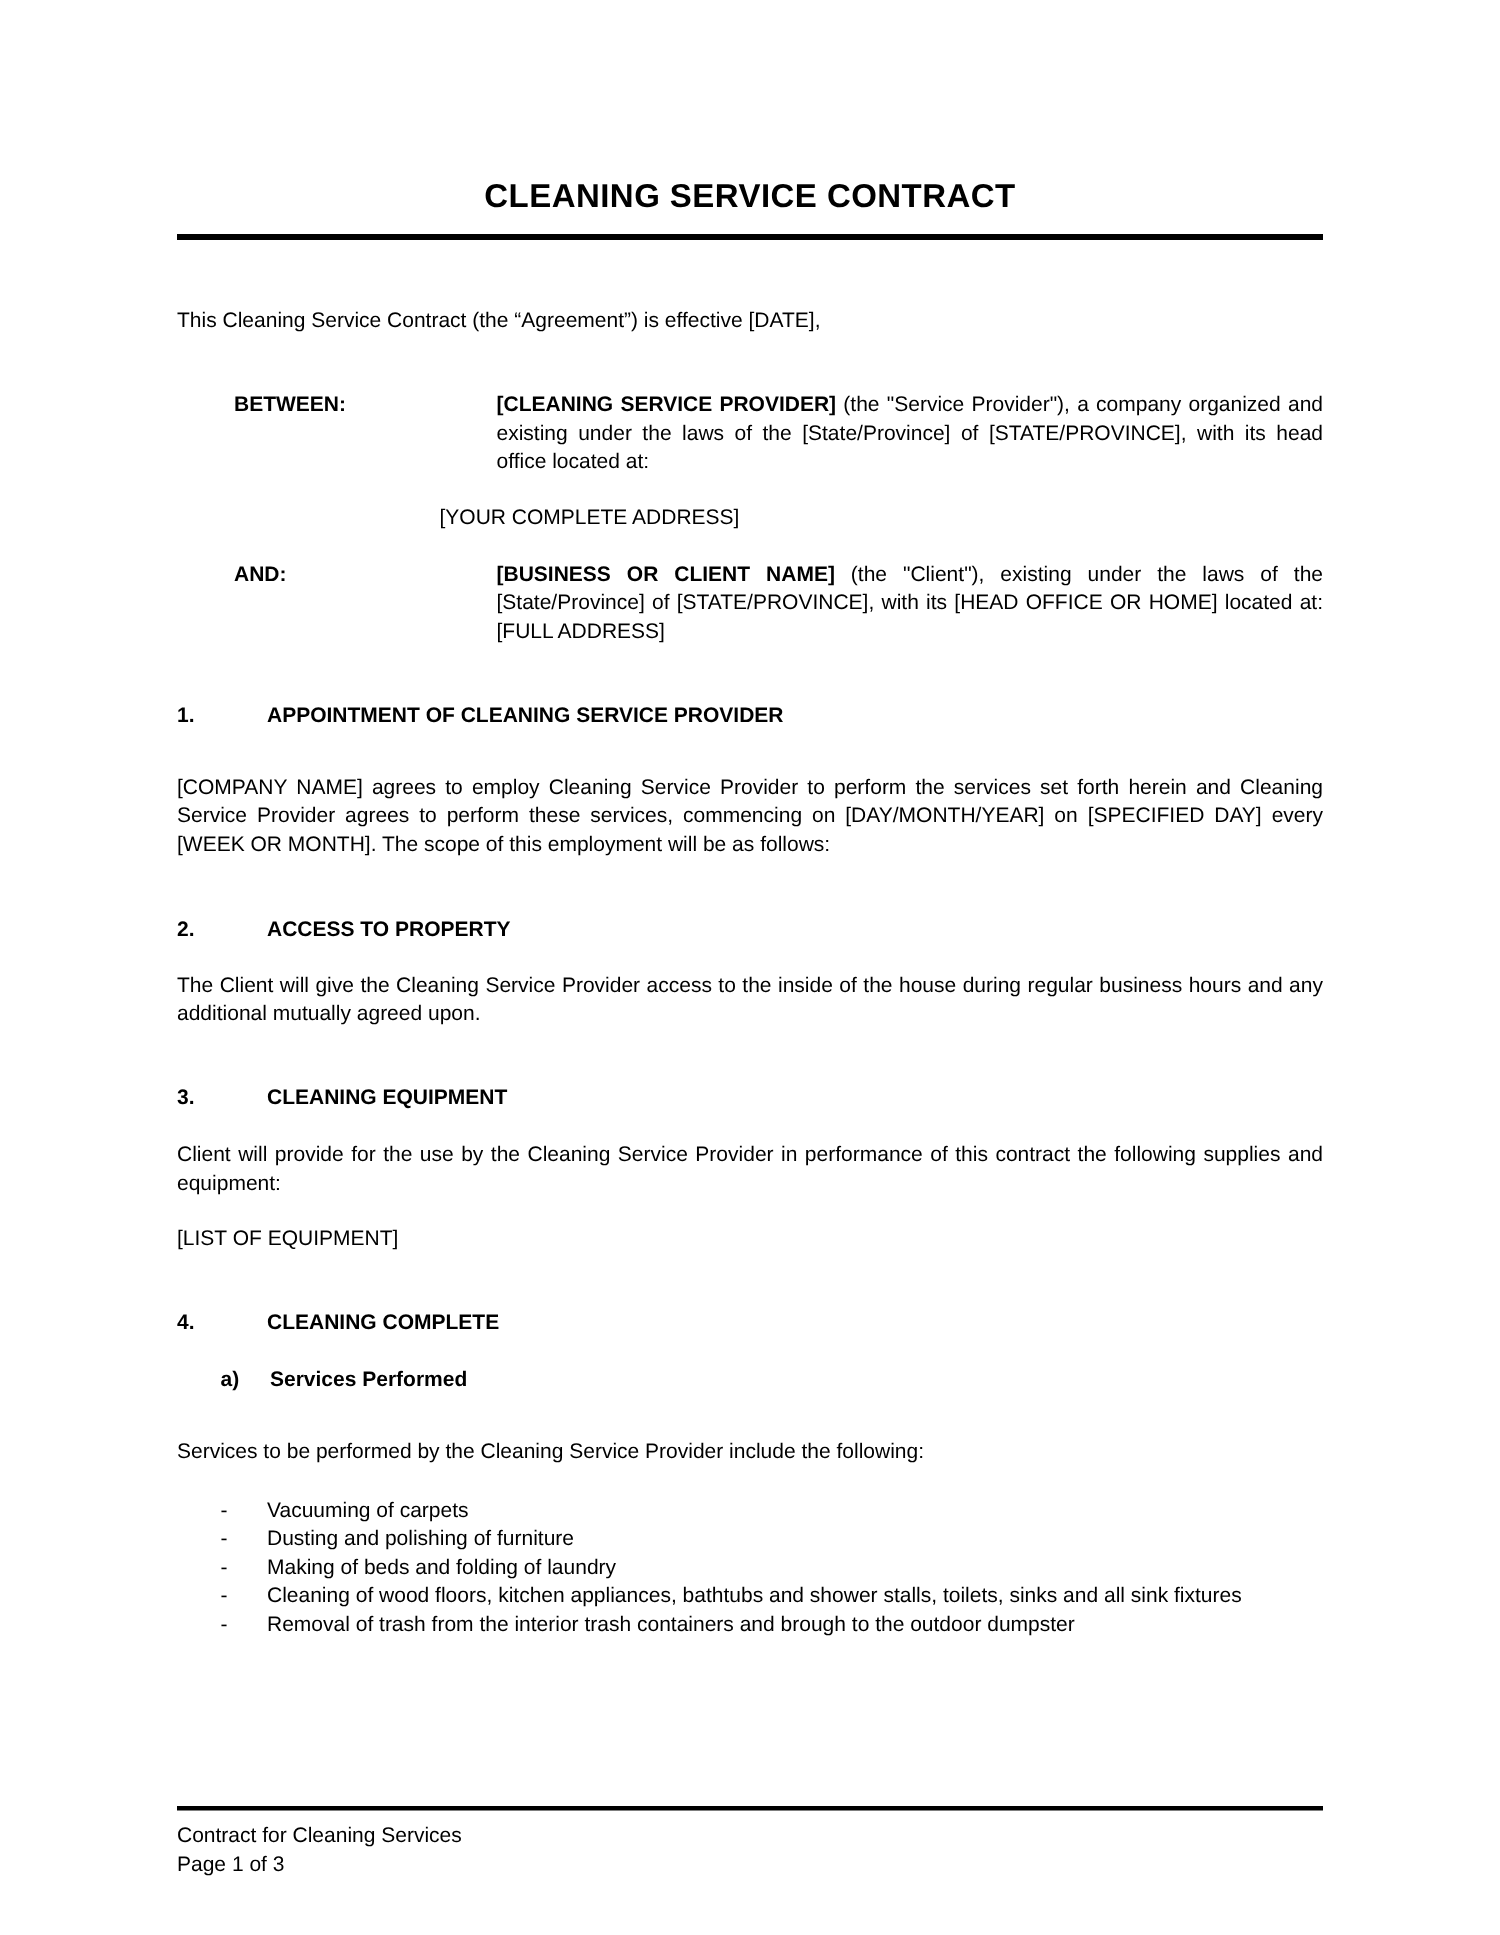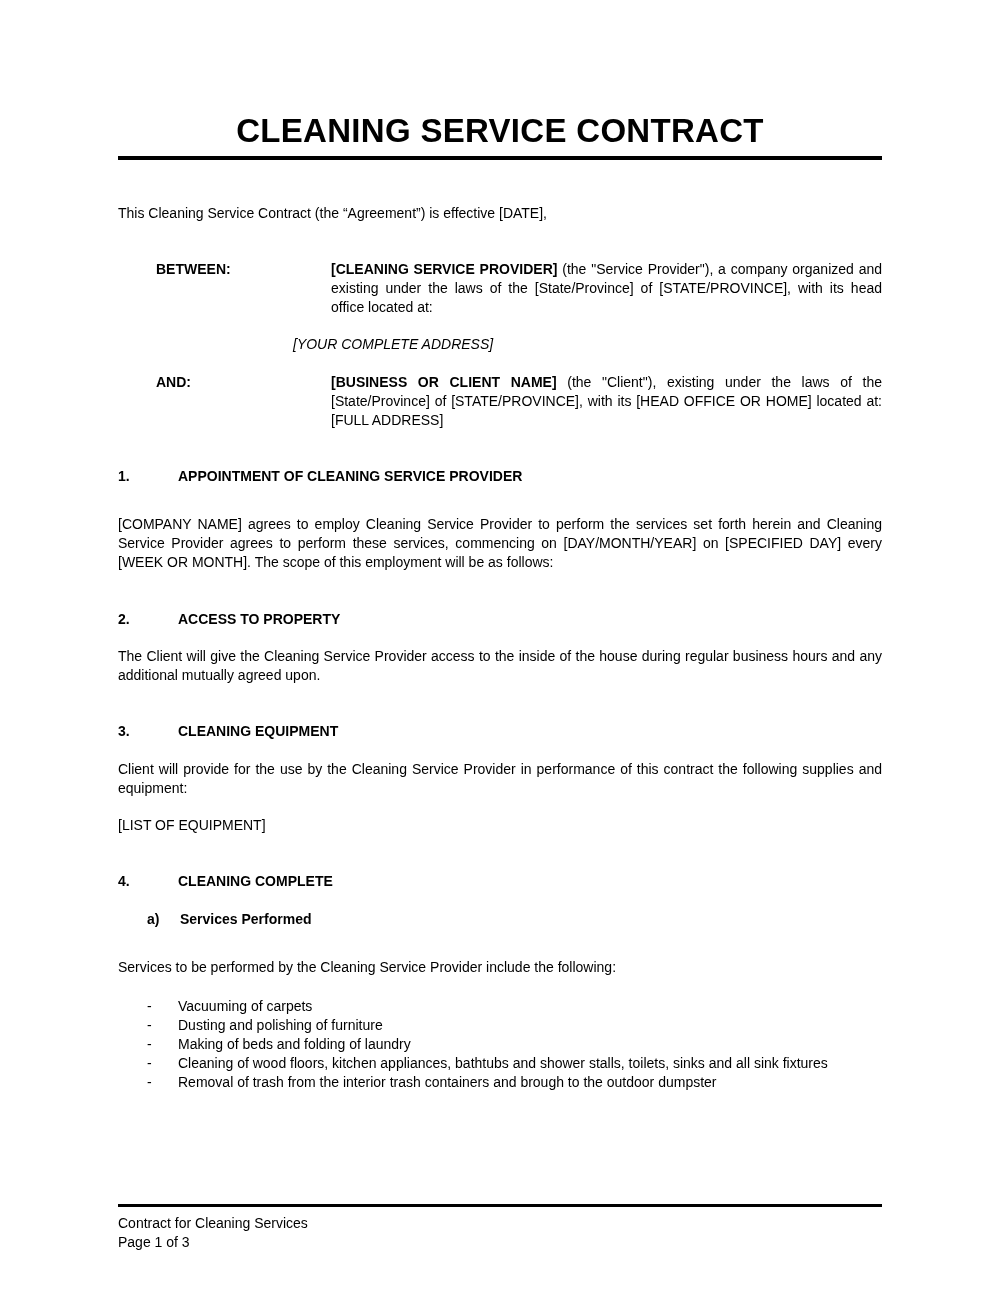--- a/index.html
+++ b/index.html
@@ -12,37 +12,37 @@
     background: #ffffff;
     color: #000000;
     font-family: "Liberation Sans", "DejaVu Sans", sans-serif;
     font-size: 14px;
     line-height: 19px;
     padding: 0 118px;
     overflow: hidden;
   }
   .doc-title {
     margin-top: 116px;
-    font-size: 33px;
+    font-size: 22px;
     line-height: 30px;
     font-weight: bold;
     text-align: center;
     letter-spacing: 0.3px;
   }
   .title-rule {
     height: 4px;
     background: #000000;
     margin-top: 10px;
   }
   .intro { margin-top: 44px; }
   .party-row { display: flex; margin-top: 37px; margin-left: 38px; }
   .party-row.and-row { margin-top: 19px; }
   .party-label { width: 175px; flex: 0 0 175px; font-weight: bold; }
   .party-text { flex: 1; text-align: justify; }
-  .party-address { margin-left: 175px; margin-top: 18px; font-style: italic; }
+  .party-address { margin-left: 175px; margin-top: 18px; }
   .bold { font-weight: bold; }
   .section-heading { display: flex; font-weight: bold; margin-top: 37px; }
   .section-number { width: 60px; flex: 0 0 60px; }
   .section-body { margin-top: 29px; text-align: justify; }
   .section-extra { margin-top: 18px; }
   .subsection-heading { display: flex; font-weight: bold; margin-top: 19px; }
   .subsection-label { margin-left: 29px; width: 33px; flex: 0 0 33px; }
   .service-list { margin-top: 20px; }
   .service-item { display: flex; }
   .service-marker { margin-left: 29px; width: 31px; flex: 0 0 31px; }

